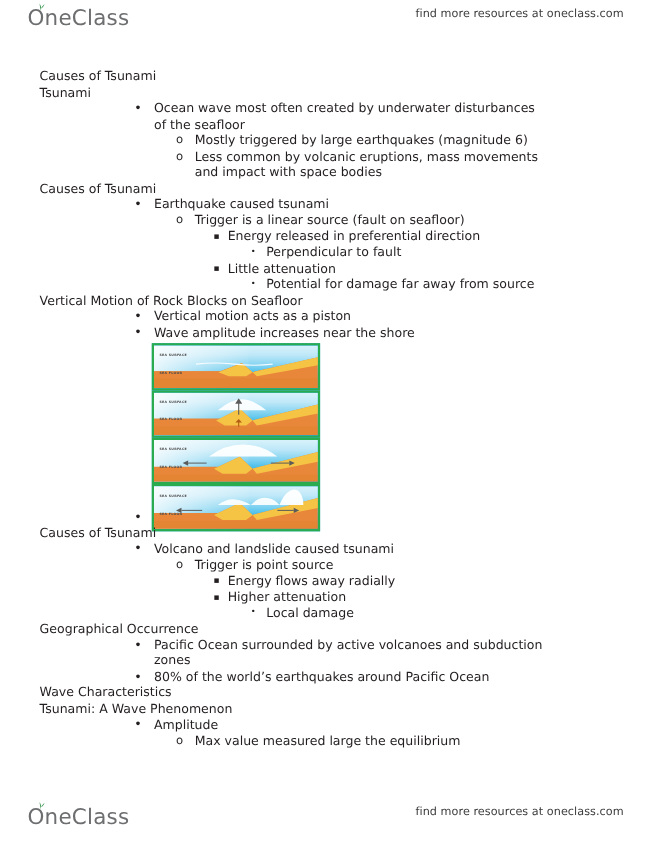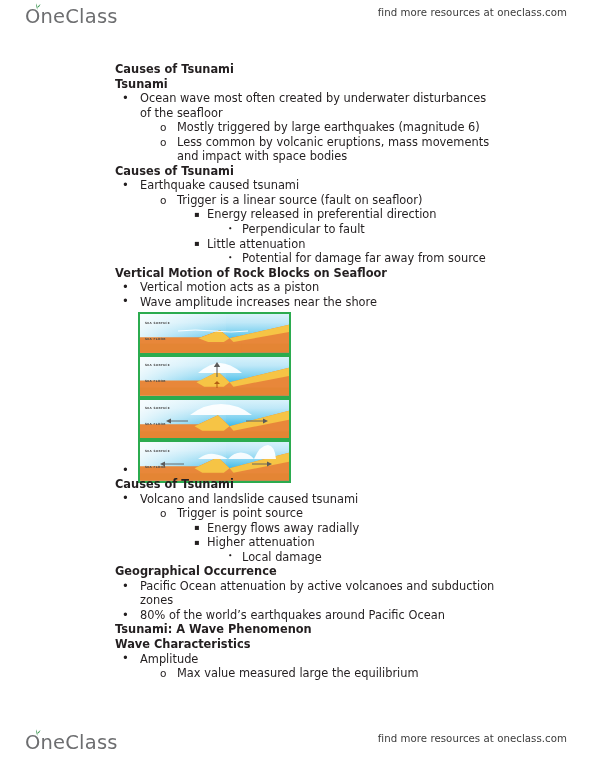--- a/index.html
+++ b/index.html
@@ -72,21 +72,21 @@
 
   .line {
     position: relative;
     font-size: 11.4px;
     line-height: 14.55px;
     color: #231f20;
     white-space: pre-wrap;
   }
 
   
-  .lv0 { margin-left: 115px; font-weight: bold; }
+  .lv0 { margin-left: 36px; }
 
   
   .lvl {
     position: relative;
   }
   .lvl .mk {
     position: absolute;
     display: block;
     text-align: left;
     line-height: 14.55px;
@@ -317,25 +317,25 @@
 
 <div style="position:absolute; left:0; top:477px; width:595px;">
   <div id="lines-bottom">
       <div class="line lvl lv0"><span>Causes of Tsunami</span></div>
       <div class="line lvl lv1"><span class="mk">•</span><span>Volcano and landslide caused tsunami</span></div>
       <div class="line lvl lv2"><span class="mk">o</span><span>Trigger is point source</span></div>
       <div class="line lvl lv3"><span class="mk">▪</span><span>Energy flows away radially</span></div>
       <div class="line lvl lv3"><span class="mk">▪</span><span>Higher attenuation</span></div>
       <div class="line lvl lv4"><span class="mk">•</span><span>Local damage</span></div>
       <div class="line lvl lv0"><span>Geographical Occurrence</span></div>
-      <div class="line lvl lv1"><span class="mk">•</span><span>Pacific Ocean attenuation by active volcanoes and subduction</span></div>
+      <div class="line lvl lv1"><span class="mk">•</span><span>Pacific Ocean surrounded by active volcanoes and subduction</span></div>
       <div class="line lvl lv1"><span>zones</span></div>
       <div class="line lvl lv1"><span class="mk">•</span><span>80% of the world’s earthquakes around Pacific Ocean</span></div>
+      <div class="line lvl lv0"><span>Wave Characteristics</span></div>
       <div class="line lvl lv0"><span>Tsunami: A Wave Phenomenon</span></div>
-      <div class="line lvl lv0"><span>Wave Characteristics</span></div>
       <div class="line lvl lv1"><span class="mk">•</span><span>Amplitude</span></div>
       <div class="line lvl lv2"><span class="mk">o</span><span>Max value measured large the equilibrium</span></div>
     </div>
 </div>
 
 <div class="brandbar footer">
   <div class="logo">
     <svg class="logo-leaf" viewBox="0 0 9 7">
       <path d="M4.3 7 C3.6 4.4 3.1 2.2 3.0 0.2 C3.6 1.3 4.0 2.4 4.3 3.4 Z" fill="#2f8f46"></path>
       <path d="M4.4 4.4 C5.2 2.9 6.3 1.7 7.6 0.9 C6.9 2.5 5.9 3.7 4.7 4.7 Z" fill="#2f8f46"></path>

